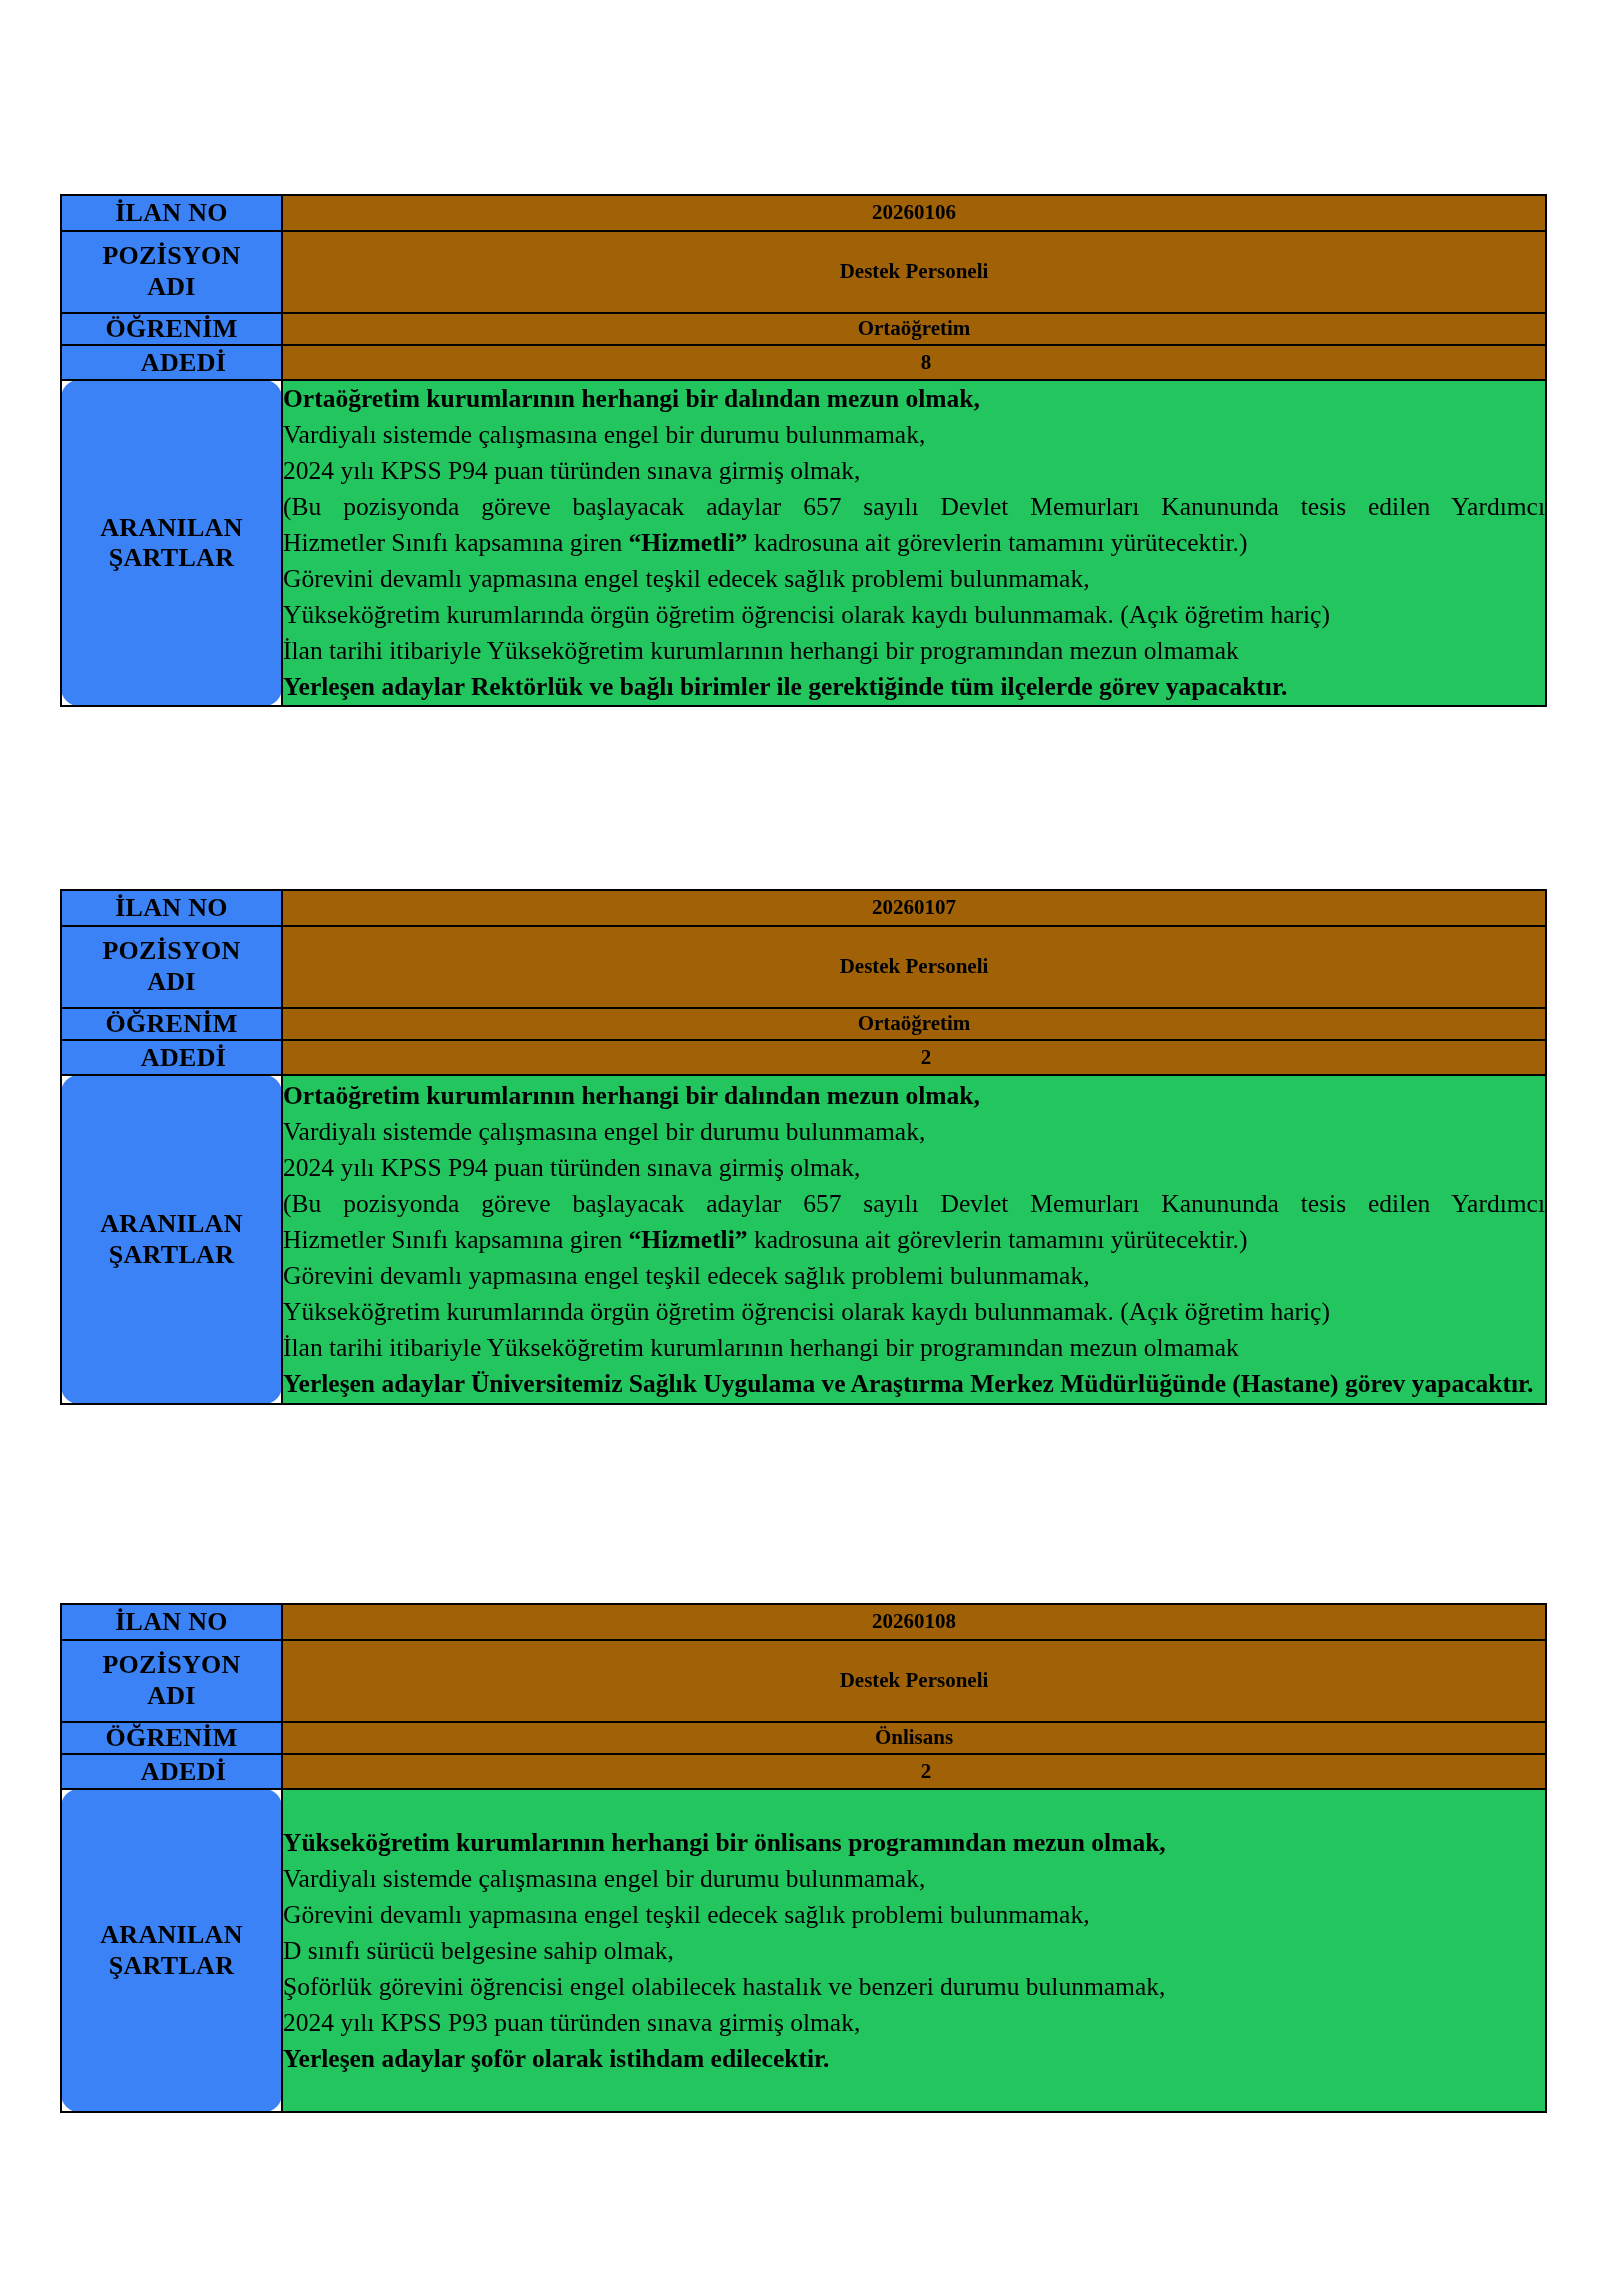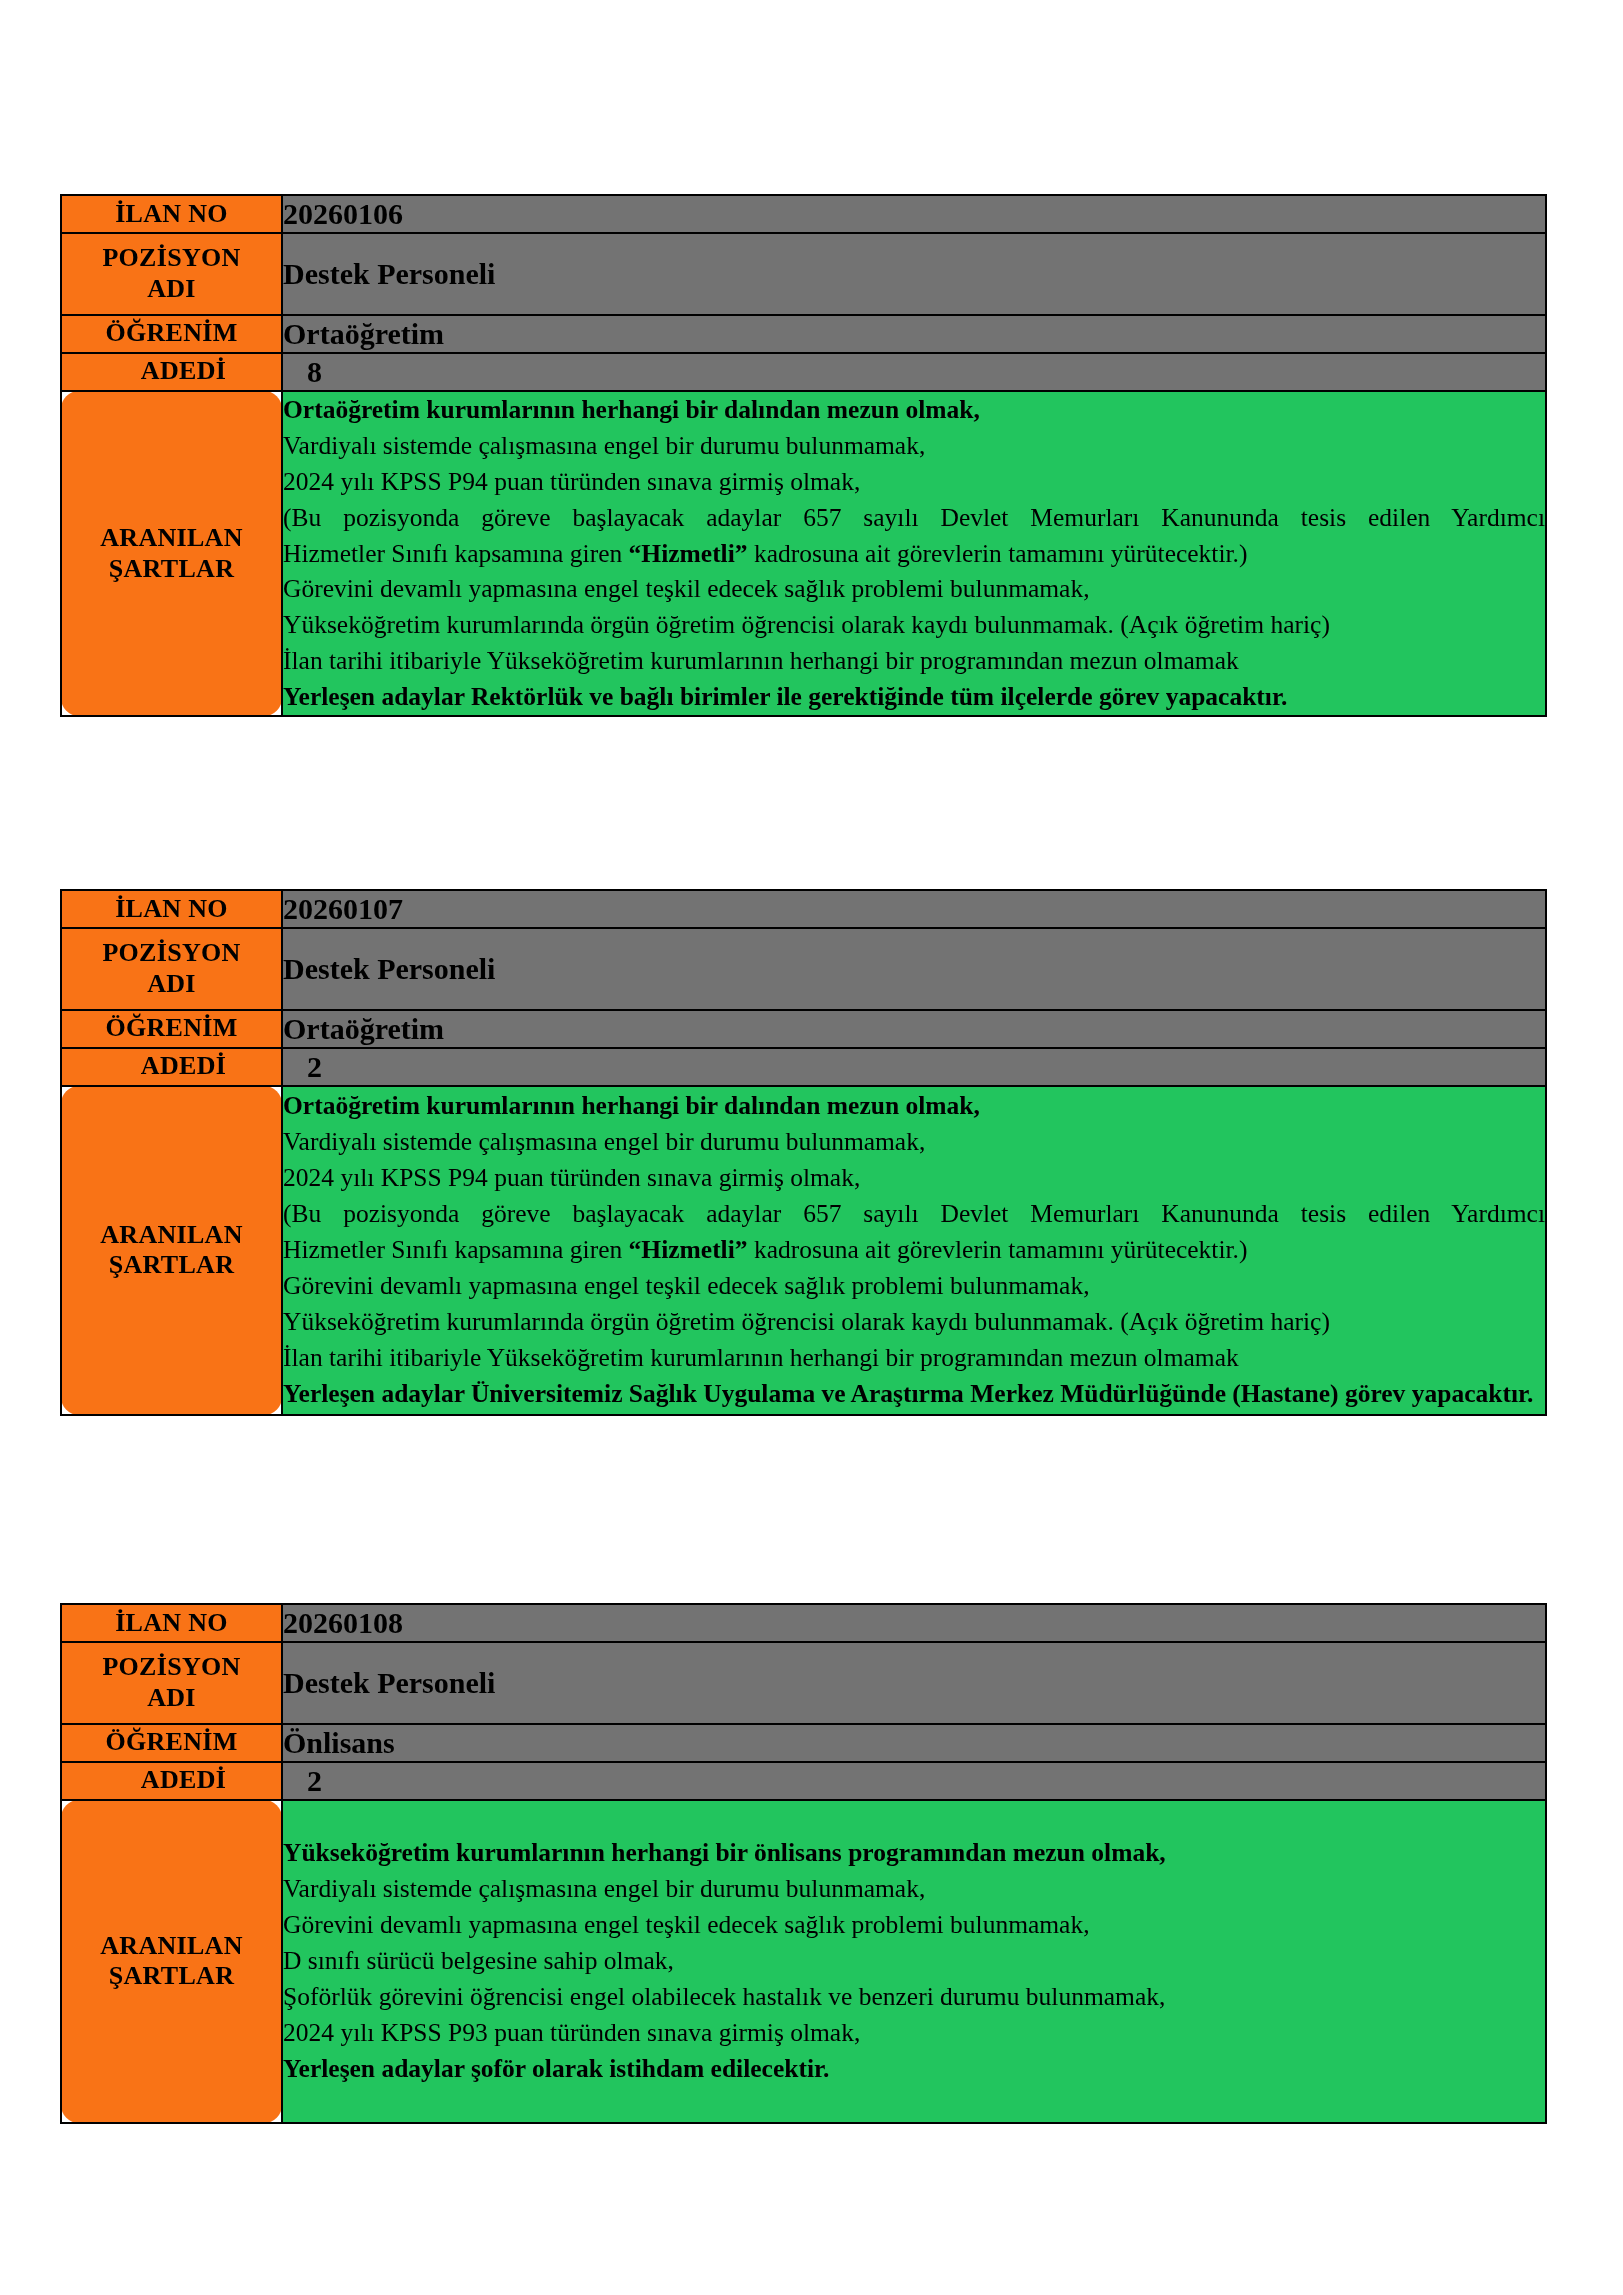--- a/index.html
+++ b/index.html
@@ -42,41 +42,41 @@
   .ilan-table col.c-value { width: 1264px; }
 
   .ilan-table td {
     border: 2px solid #000000;
     vertical-align: middle;
     padding: 0;
   }
 
   
   .cell-label {
-    background: #f97316;
+    background: #3b82f6;
     text-align: center;
     font-weight: bold;
     font-size: 26px;
     line-height: 1.18;
     letter-spacing: 0.3px;
     padding: 5.2px 3.9px;
   }
   .cell-label.two-line {
     padding: 9.2px 3.9px;
   }
   .cell-label.tall {
     vertical-align: middle;
     border-radius: 18px;
   }
 
   
   .cell-value {
-    background: #737373;
-    text-align: left;
-    font-size: 30px;
+    background: #a16207;
+    text-align: center;
+    font-size: 21px;
     line-height: 1.2;
     padding: 5.2px 0 5.2px 14.4px;
   }
   .cell-value.bold {
     font-weight: bold;
   }
 
   
   .row-ilan-no   .cell-label,
   .row-ilan-no   .cell-value { height: 34px; }

